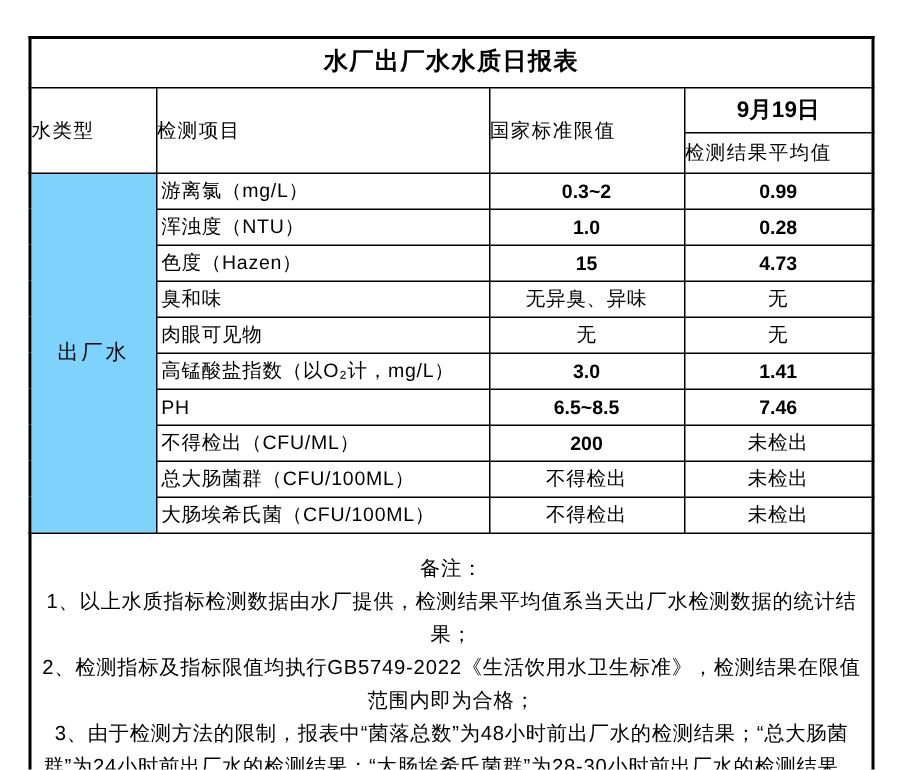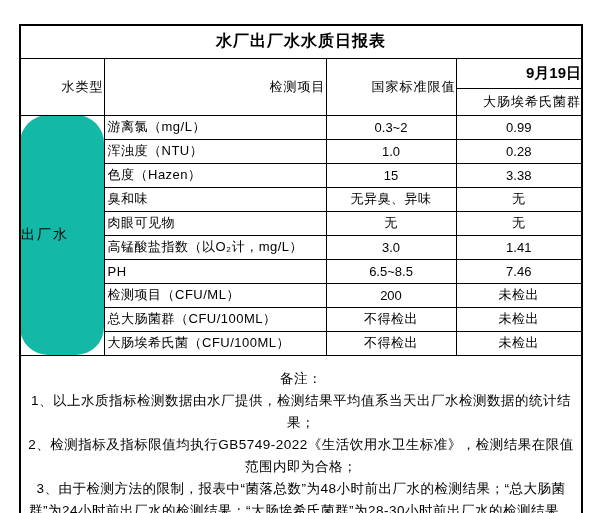--- a/index.html
+++ b/index.html
@@ -12,27 +12,27 @@
     width:562px;height:469px;
     border-collapse:collapse;table-layout:fixed;
     border:2px solid #000;
     background:#fff;
   }
   td{border:1px solid #000;vertical-align:middle;overflow:hidden;padding:0;margin-top:37px;}
   tr.title-row{height:33px;}
   td.title-cell{text-align:center;font-weight:bold;font-size:16px;letter-spacing:1px;}
   tr.hdr-row-top{height:30px;}
   tr.hdr-row-bottom{height:27px;}
-  td.hdr{text-align:right;font-size:13px;letter-spacing:1px;}
-  td.hdr-date{text-align:right;font-weight:bold;font-size:15px;}
+  td.hdr{text-align:left;font-size:13px;letter-spacing:1px;}
+  td.hdr-date{text-align:center;font-weight:bold;font-size:15px;}
   tr.data-row{height:24px;}
   td.item-cell{text-align:left;font-size:13px;padding:0 3px;white-space:nowrap;letter-spacing:0.5px;}
   td.val-cell{text-align:center;font-size:13px;letter-spacing:0.5px;}
-  td.val-cell.b{font-weight:normal;letter-spacing:0;}
-  td.wt-cell{background:#14b8a6;font-size:14px;letter-spacing:2px;border-radius:28px;}
+  td.val-cell.b{font-weight:bold;letter-spacing:0;}
+  td.wt-cell{background:#7dd3fc;text-align:center;font-size:14px;letter-spacing:2px;}
   td.notes-cell{vertical-align:top;padding:12px 6px 4px 6px;}
   .note-line{font-size:13.5px;line-height:22px;text-align:center;letter-spacing:0.5px;word-break:break-all;}
 </style>
 </head>
 <body>
 
 <table class="report">
   <colgroup>
     <col style="width:84px">
     <col style="width:222px">
@@ -45,38 +45,38 @@
     <td colspan="4" class="title-cell">水厂出厂水水质日报表</td>
   </tr>
 
   <tr class="hdr-row-top">
     <td rowspan="2" class="hdr">水类型</td>
     <td rowspan="2" class="hdr">检测项目</td>
     <td rowspan="2" class="hdr">国家标准限值</td>
     <td class="hdr-date">9月19日</td>
   </tr>
   <tr class="hdr-row-bottom">
-    <td class="hdr">大肠埃希氏菌群</td>
+    <td class="hdr">检测结果平均值</td>
   </tr>
 
   <tr class="data-row">
     <td rowspan="10" class="wt-cell">出厂水</td>
     <td class="item-cell">游离氯（mg/L）</td>
     <td class="val-cell b">0.3~2</td>
     <td class="val-cell b">0.99</td>
   </tr>
   <tr class="data-row">
     <td class="item-cell">浑浊度（NTU）</td>
     <td class="val-cell b">1.0</td>
     <td class="val-cell b">0.28</td>
   </tr>
   <tr class="data-row">
     <td class="item-cell">色度（Hazen）</td>
     <td class="val-cell b">15</td>
-    <td class="val-cell b">3.38</td>
+    <td class="val-cell b">4.73</td>
   </tr>
   <tr class="data-row">
     <td class="item-cell">臭和味</td>
     <td class="val-cell">无异臭、异味</td>
     <td class="val-cell">无</td>
   </tr>
   <tr class="data-row">
     <td class="item-cell">肉眼可见物</td>
     <td class="val-cell">无</td>
     <td class="val-cell">无</td>
@@ -85,21 +85,21 @@
     <td class="item-cell">高锰酸盐指数（以O₂计，mg/L）</td>
     <td class="val-cell b">3.0</td>
     <td class="val-cell b">1.41</td>
   </tr>
   <tr class="data-row">
     <td class="item-cell">PH</td>
     <td class="val-cell b">6.5~8.5</td>
     <td class="val-cell b">7.46</td>
   </tr>
   <tr class="data-row">
-    <td class="item-cell">检测项目（CFU/ML）</td>
+    <td class="item-cell">不得检出（CFU/ML）</td>
     <td class="val-cell b">200</td>
     <td class="val-cell">未检出</td>
   </tr>
   <tr class="data-row">
     <td class="item-cell">总大肠菌群（CFU/100ML）</td>
     <td class="val-cell">不得检出</td>
     <td class="val-cell">未检出</td>
   </tr>
   <tr class="data-row">
     <td class="item-cell">大肠埃希氏菌（CFU/100ML）</td>

